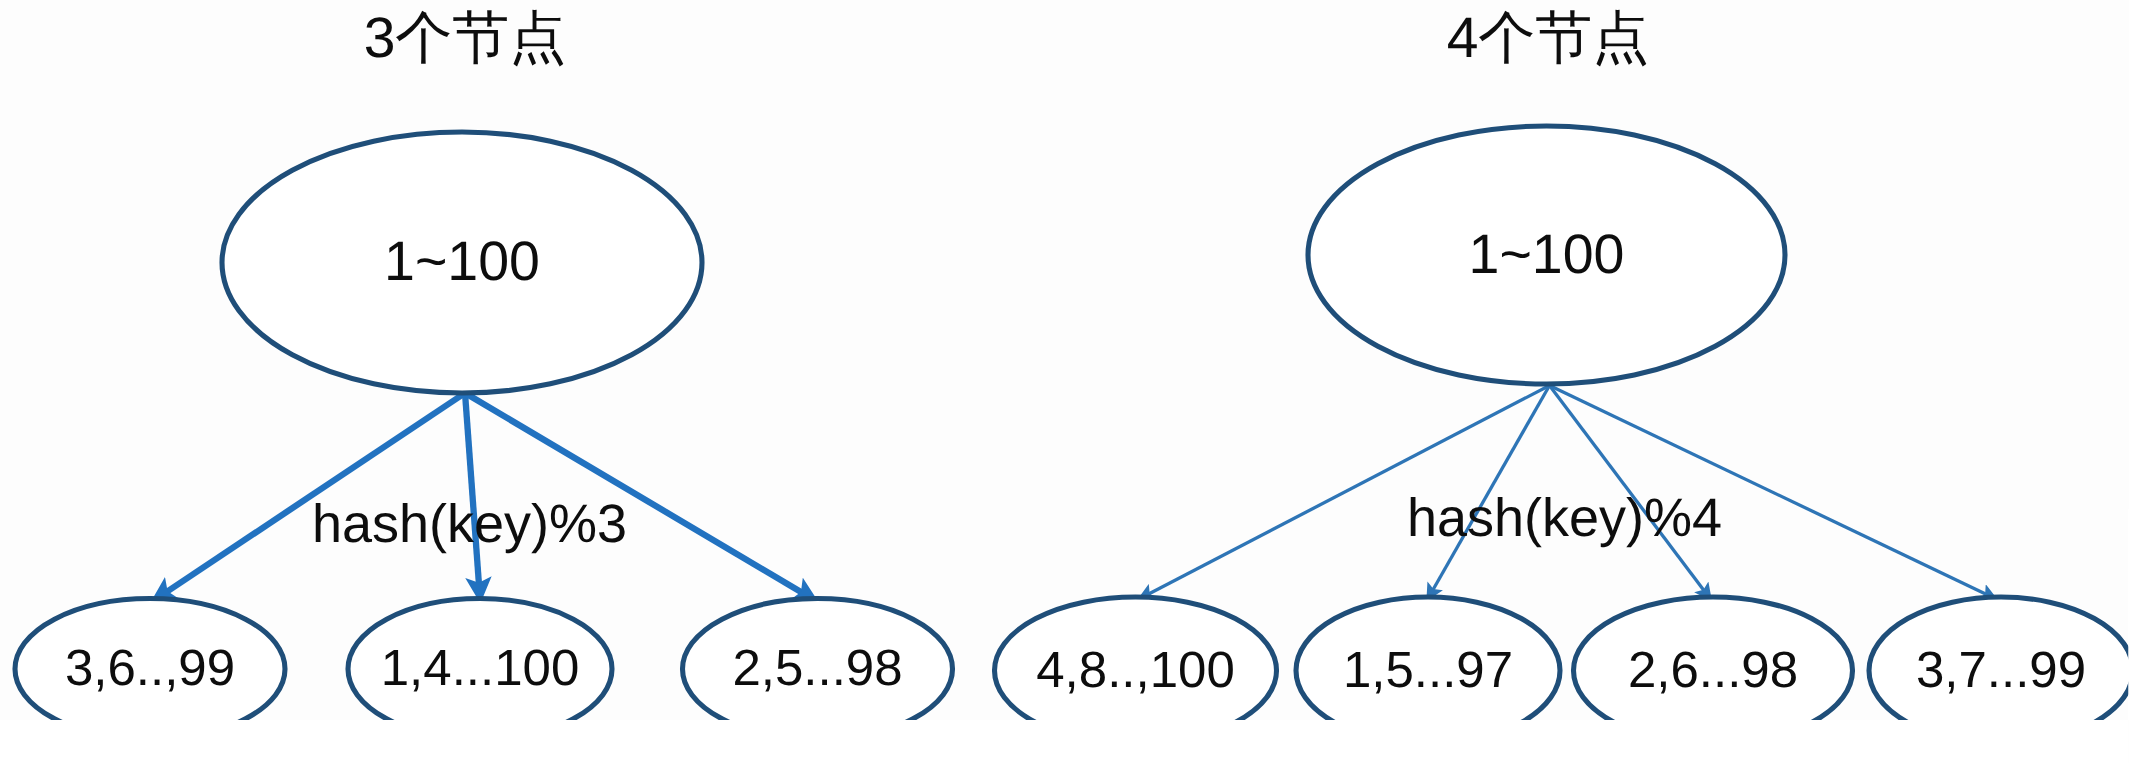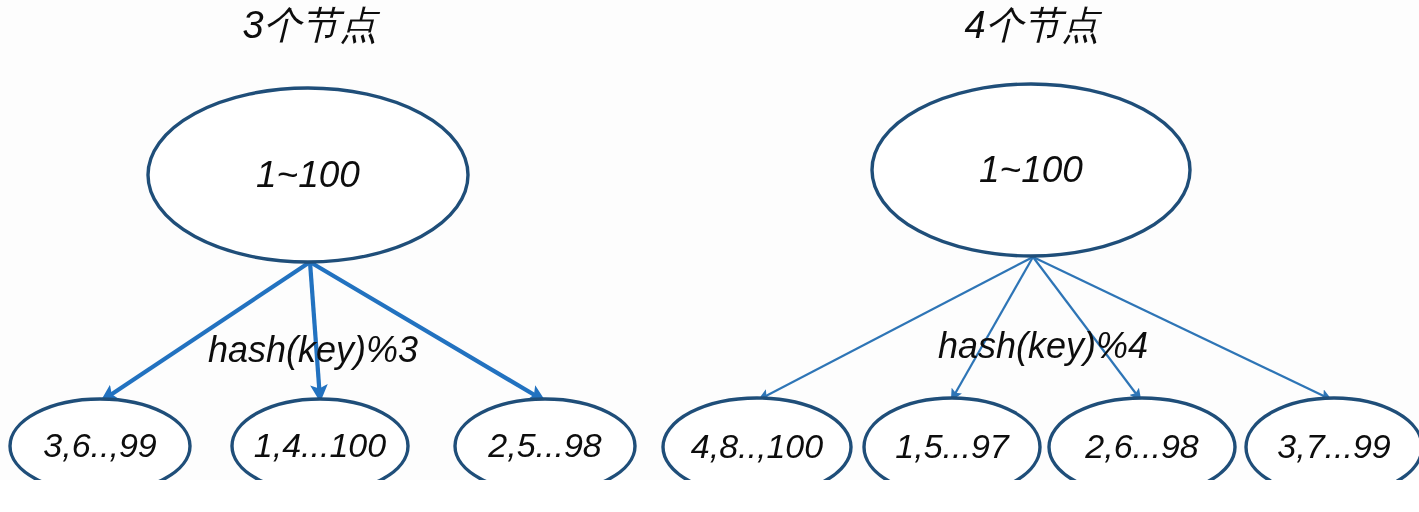--- a/index.html
+++ b/index.html
@@ -9,21 +9,20 @@
   }
   body {
     font-family: "Liberation Sans", sans-serif;
   }
   #canvas {
     position: relative;
     width: 1419px;
     height: 480px;
     background: #fdfdfd;
     overflow: hidden;
-    font-style: italic;
   }
   #diagram-svg {
     position: absolute;
     left: 0;
     top: 0;
     width: 1419px;
     height: 512px;
   }
   .panel-title {
     font-size: 38px;

